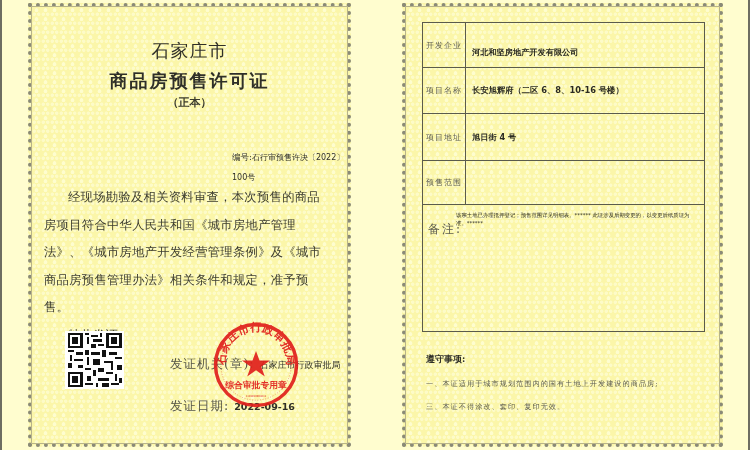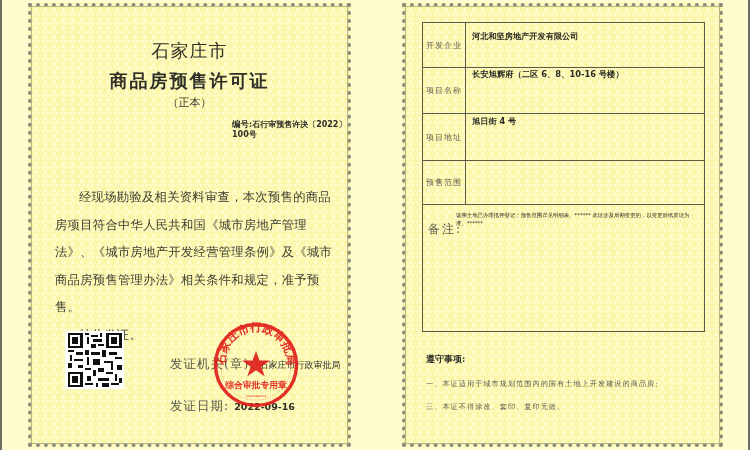--- a/index.html
+++ b/index.html
@@ -48,34 +48,32 @@
   .title-city {
     position: absolute; left: 0; right: 0; top: 32px;
     text-align: center; font-size: 18px; font-weight: normal; letter-spacing: 1px; color: #2f2f28;
   }
   .title-main {
     position: absolute; left: 0; right: 0; top: 62px;
     text-align: center; font-size: 18px; font-weight: bold; letter-spacing: 2px; color: #2f2f28;
   }
   .title-sub {
     position: absolute; left: 0; right: 0; top: 88px;
-    text-align: center; font-size: 11px; font-weight: normal; color: #3a3a2e;
+    text-align: center; font-size: 11px; font-weight: bold; color: #3a3a2e;
   }
   .serial {
-    position: absolute; left: 200px; top: 112px; width: 118px;
-    font-size: 8px; line-height: 10px; color: #2f2f28;
+    position: absolute; left: 200px; top: 140px; width: 118px;
+    font-size: 8px; line-height: 20px; color: #2f2f28;
     font-family: "DejaVu Sans", sans-serif;
-    font-weight: bold;
   }
   .serial .serial-label { font-family: "DejaVu Serif", serif; font-size: 8.5px; }
   .body-text {
     position: absolute; left: 12px; width: 288px; top: 177px;
     font-size: 12.3px; line-height: 27.5px; color: #3d3d30;
     letter-spacing: 0.3px;
-    margin-left: 11px;
   }
   .body-text p { margin: 0; }
   .indent { text-indent: 24px; }
   .qr {
     position: absolute; left: 33px; top: 324px; width: 59px; height: 58px;
     background: #fff;
     padding: 2px;
   }
   .qr svg { width: 100%; height: 100%; display: block; }
   .issuer-line {
@@ -101,20 +99,21 @@
   .row {
     position: absolute; left: 0; right: 0; border-bottom: 1px solid #5b5b4c; display: flex;
   }
   .row .label {
     width: 43px; border-right: 1px solid #5b5b4c; display: flex; align-items: center; justify-content: center;
     font-size: 8px; color: #5e5e50; letter-spacing: 1px; height: 100%;
   }
   .row .value {
     flex: 1; padding: 8px 0 0 6px; font-family: "DejaVu Sans", sans-serif; font-size: 8.2px; color: #2a2a22;
     font-weight: bold;
+    margin-top: 16px;
   }
   #row-0 { top: 0; height: 45px; }
   #row-1 { top: 45px; height: 46px; }
   #row-2 { top: 91px; height: 47px; }
   #row-3 { top: 138px; height: 44px; }
   #row-2 .value { padding-top: 2px; }
   #row-3 .value { padding-top: 3px; font-weight: normal; font-size: 7.8px; }
   #row-1 .value { padding-top: 1px; font-size: 8.3px; }
   .remarks {
     position: absolute; left: 0; right: 0; top: 182px; bottom: 0;

